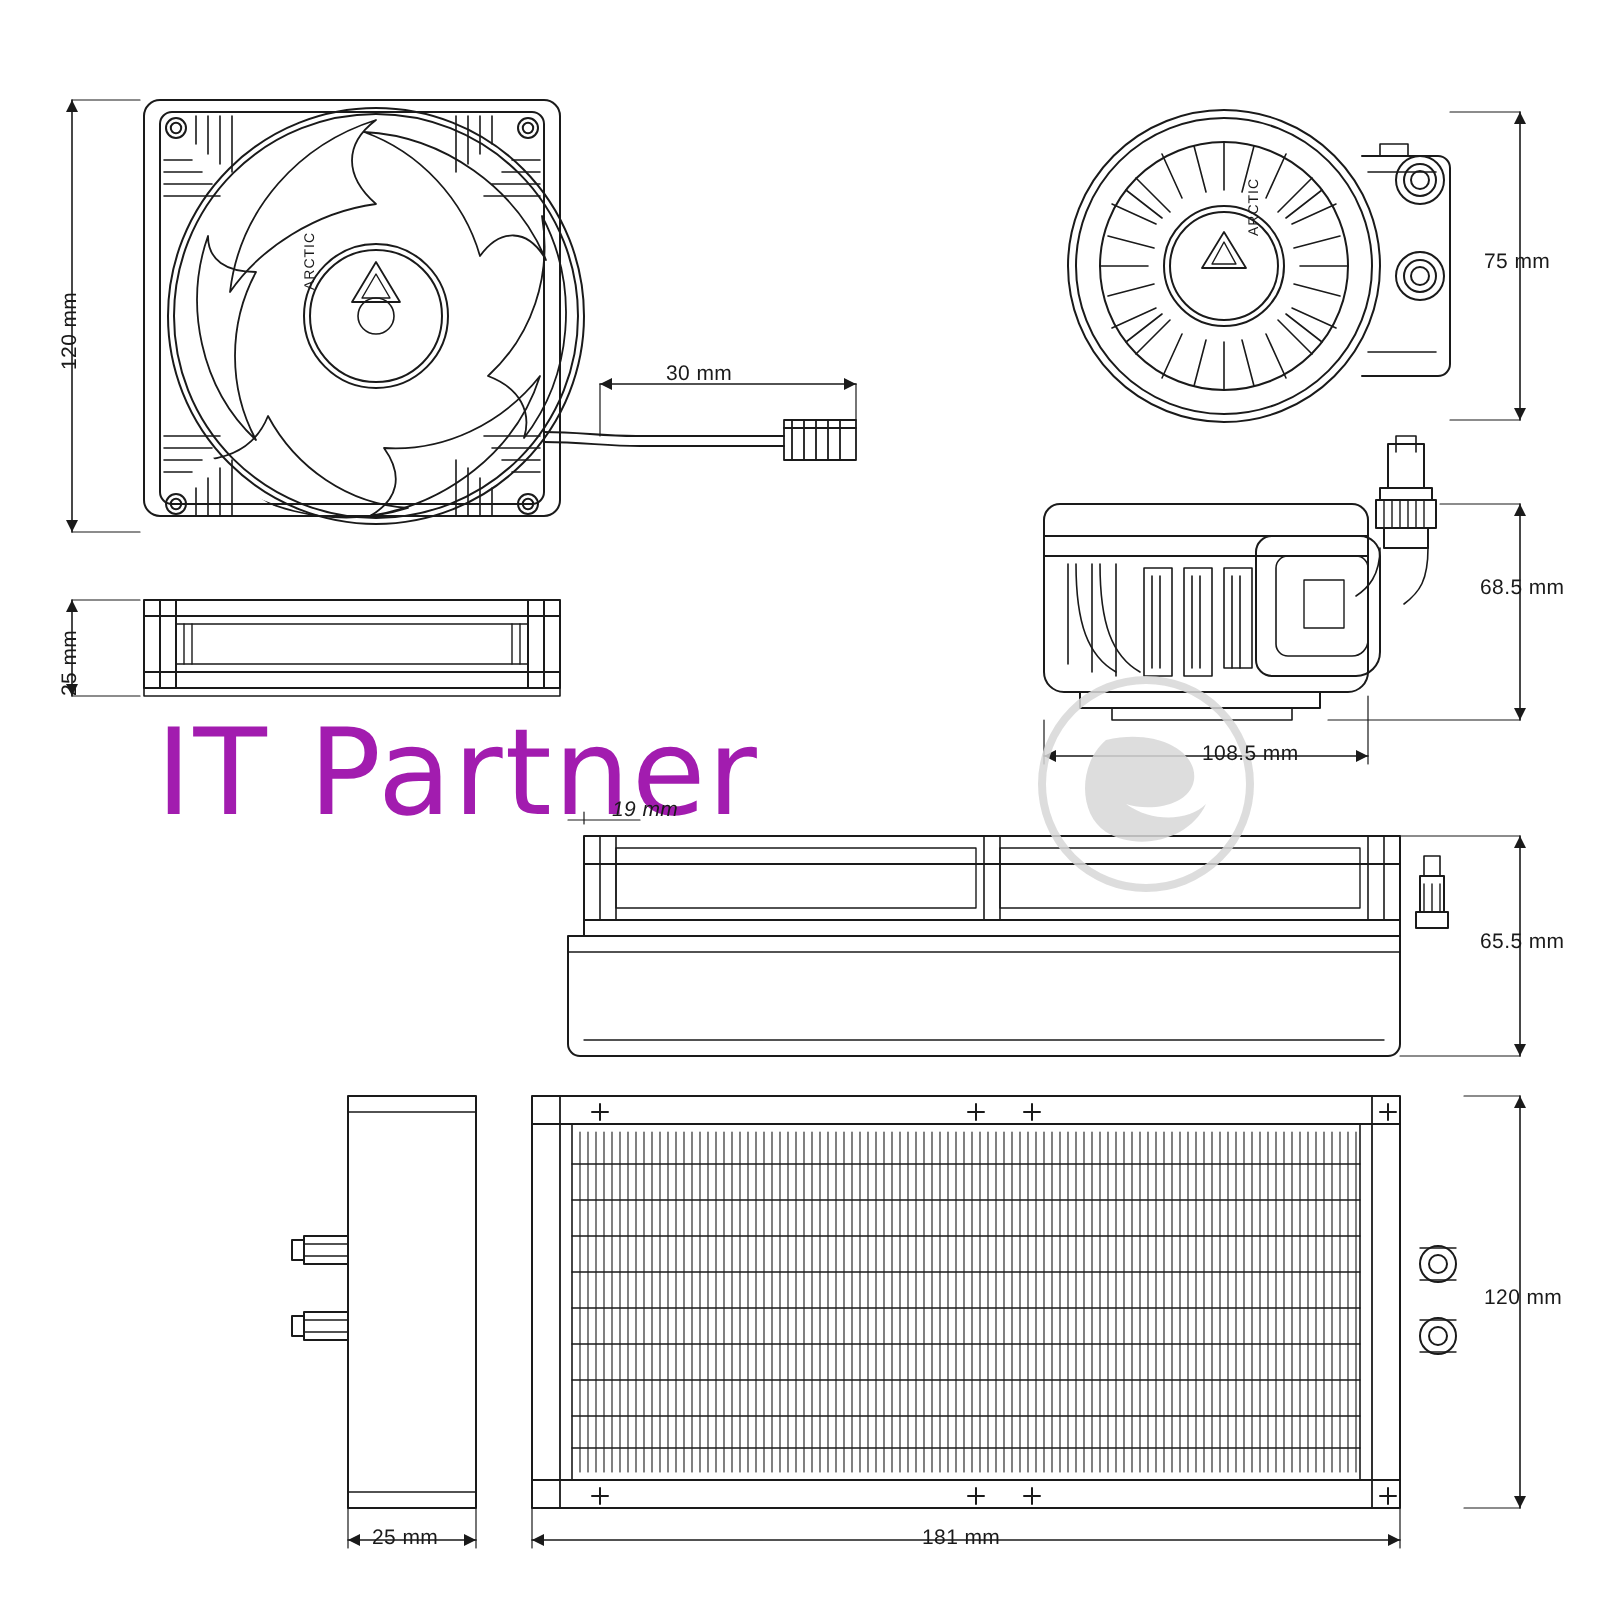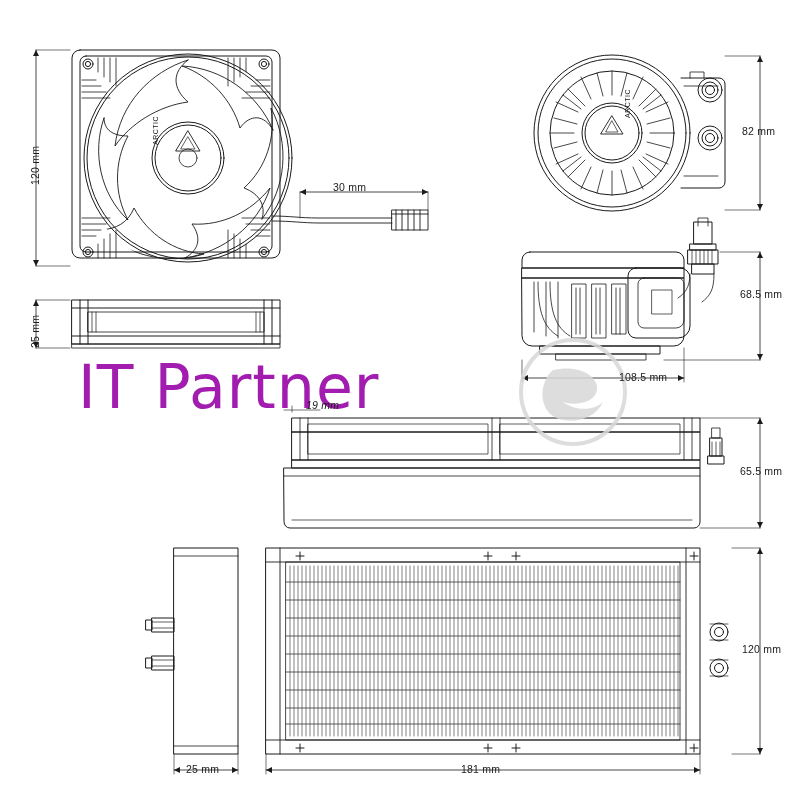--- a/index.html
+++ b/index.html
@@ -300,25 +300,25 @@
   </svg>
 
   <div class="wm">IT Partner</div>
 
   <div class="dimlabel vert" style="left:30px;top:185px;transform:rotate(-90deg);">120 mm</div>
 
   <div class="dimlabel" style="left:333px;top:182px;">30 mm</div>
 
   <div class="dimlabel vert" style="left:30px;top:348px;transform:rotate(-90deg);">25 mm</div>
 
-  <div class="dimlabel" style="left:742px;top:126px;">82 mm</div>
+  <div class="dimlabel" style="left:742px;top:126px;">75 mm</div>
 
   <div class="dimlabel" style="left:740px;top:289px;">68.5 mm</div>
 
-  <div class="dimlabel" style="left:601px;top:372px;margin-left:18px;">108.5 mm</div>
+  <div class="dimlabel" style="left:601px;top:372px;">108.5 mm</div>
 
   <div class="dimlabel" style="left:306px;top:400px;font-style:italic;">19 mm</div>
 
   <div class="dimlabel" style="left:740px;top:466px;text-align:right;">65.5 mm</div>
 
   <div class="dimlabel" style="left:742px;top:644px;">120 mm</div>
 
   <div class="dimlabel" style="left:186px;top:764px;">25 mm</div>
 
   <div class="dimlabel" style="left:461px;top:764px;">181 mm</div>

